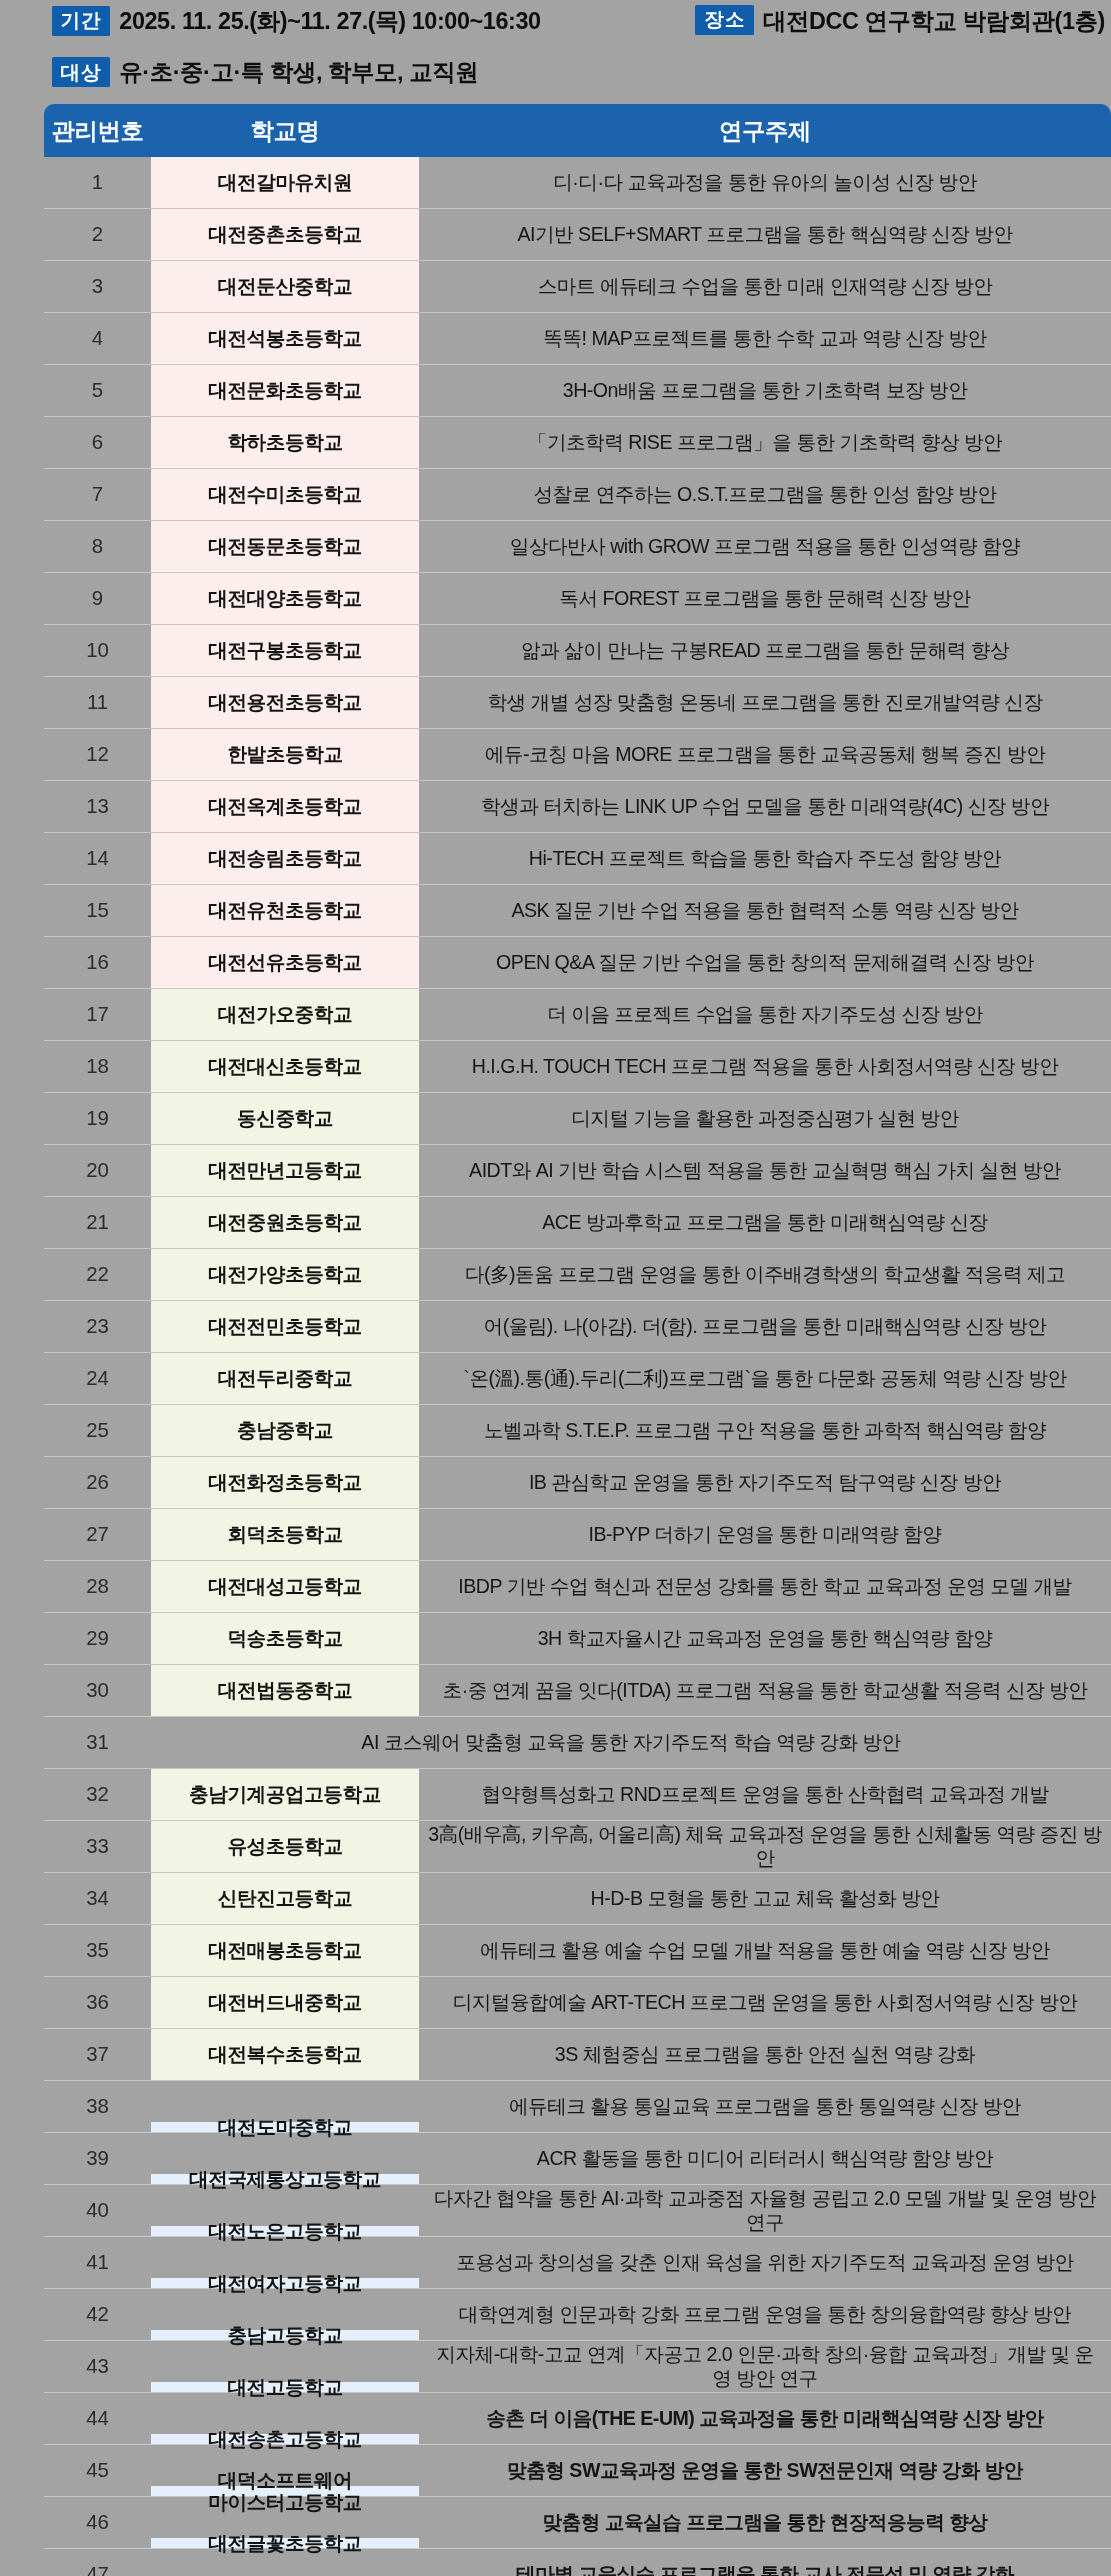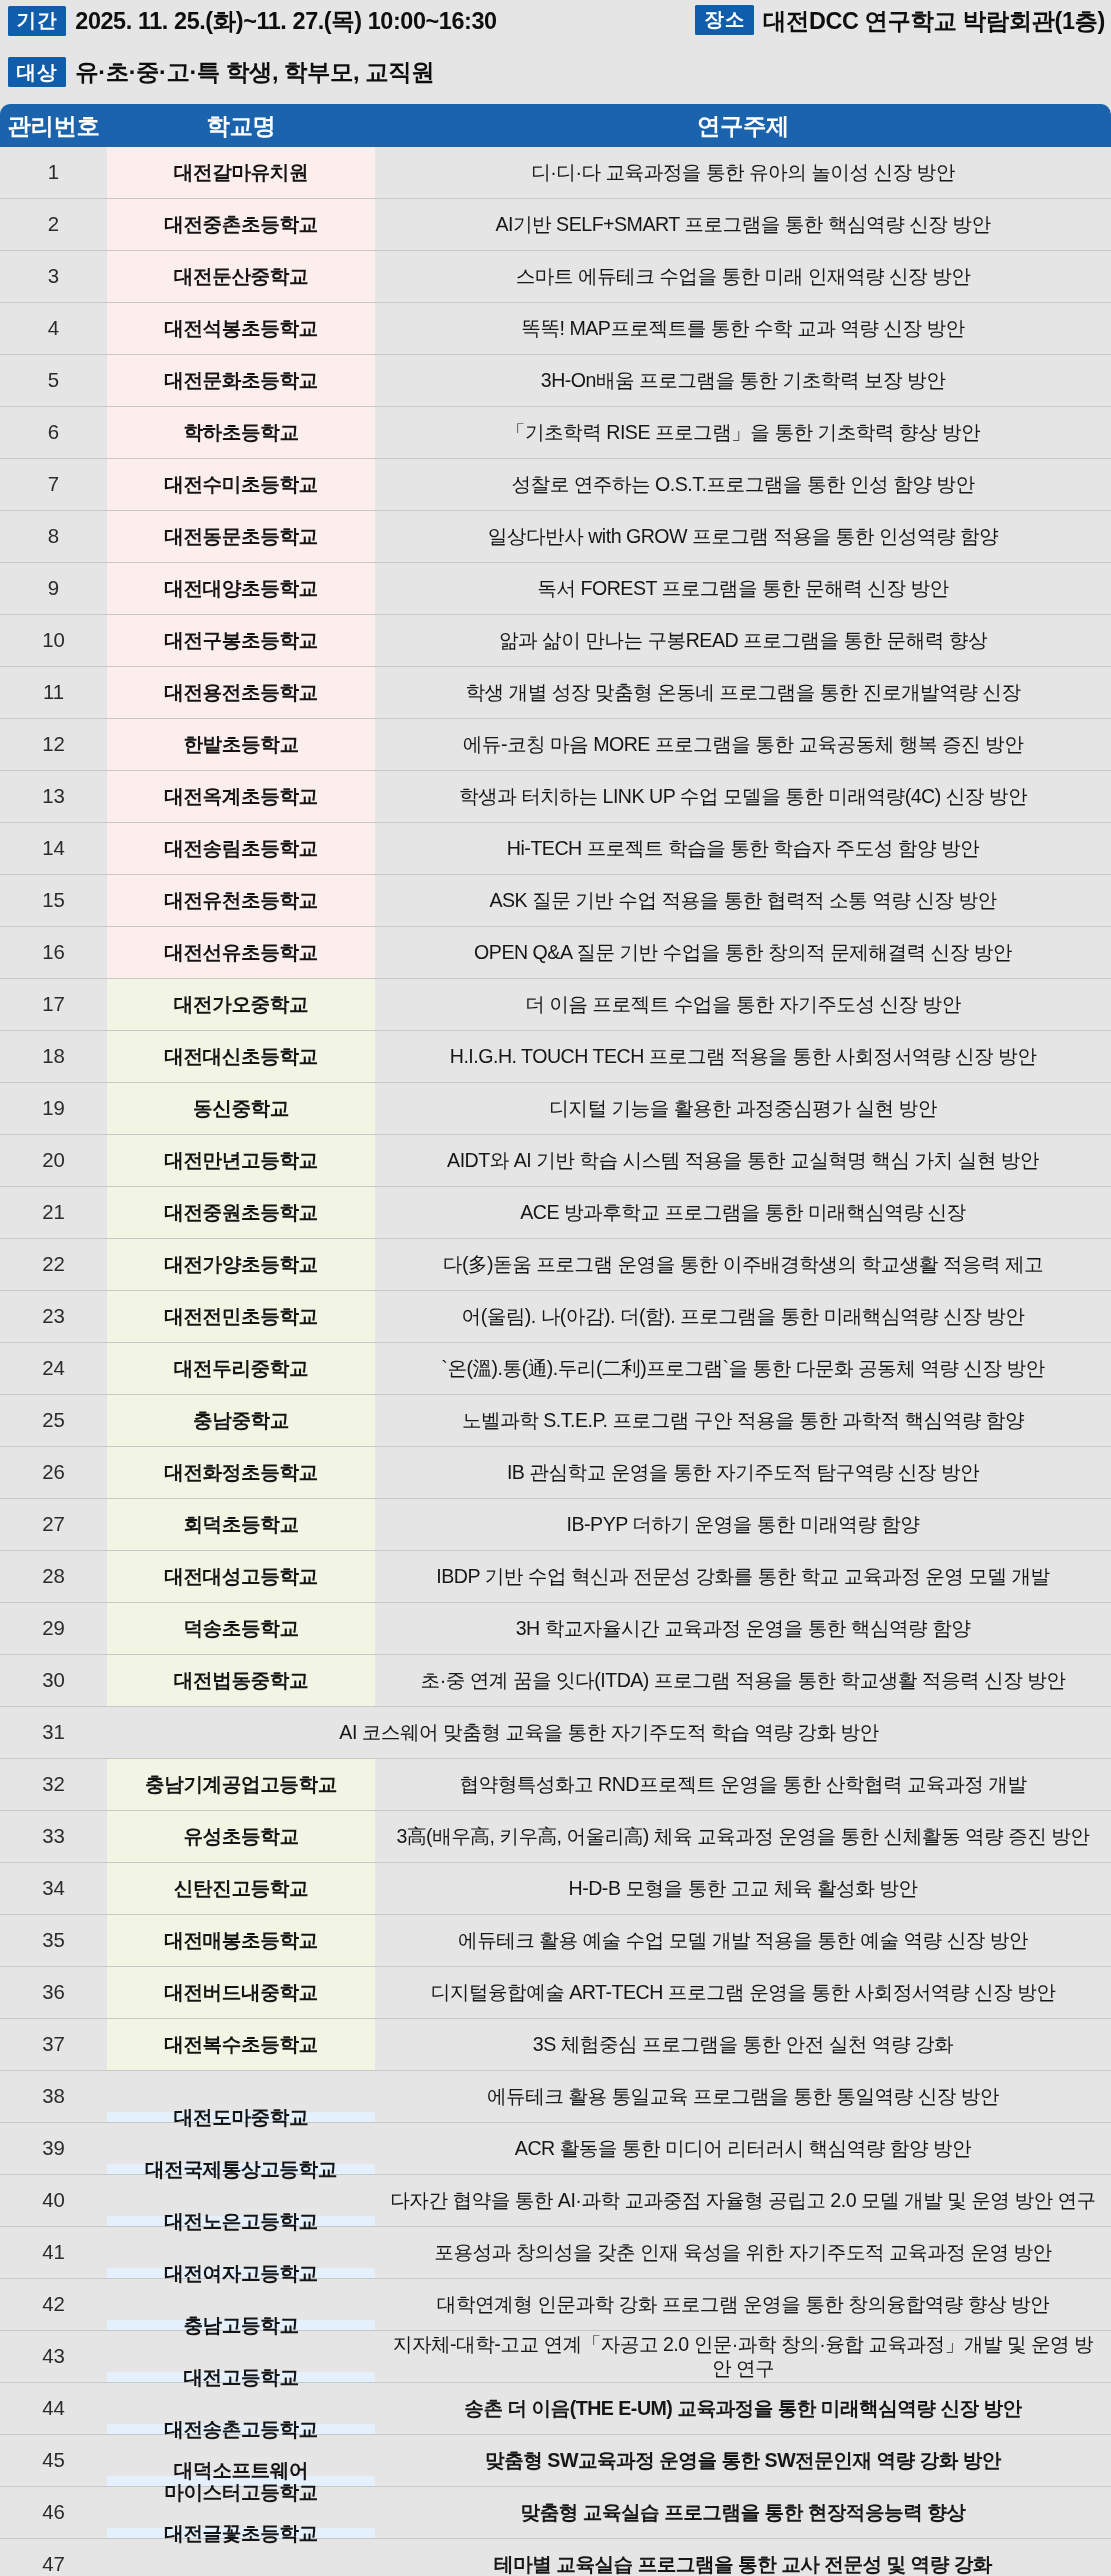--- a/index.html
+++ b/index.html
@@ -1,39 +1,39 @@
 <!DOCTYPE html>
 <html lang="ko" style="font-size:12px"><head>
 <meta charset="utf-8">
 <style>
   html,body{margin:0;padding:0;background:#ffffff;}
   .page{
-    width:1111px;height:2576px;background:#e5e5e5;overflow:hidden;
+    width:1111px;height:2576px;background:#a3a3a3;overflow:hidden;
     font-family:"Liberation Sans","DejaVu Sans",sans-serif;
-    color:#1a1a1a;position:relative;box-sizing:border-box;padding-top:4.5px;
+    color:#1a1a1a;position:relative;box-sizing:border-box;padding-top:4.5px;padding-left:44px;
   }
   
   .info{padding:0 6px 0 7.5px;}
   .info-line{display:flex;align-items:center;height:32px;}
   .info-line + .info-line{margin-top:19.6px;}
   .badge{
     display:flex;align-items:center;justify-content:center;
     min-width:53px;height:30px;padding:0 9px;box-sizing:border-box;
     background:#0f5dab;color:#ffffff;font-weight:800;font-size:19.6px;
     border-radius:1.5px;flex:0 0 auto;letter-spacing:0.8px;
   }
   .info-text{
     margin-left:9px;font-weight:800;font-size:23.4px;color:#0e0e0e;
     white-space:nowrap;letter-spacing:-0.4px;
   }
   .venue-group{margin-left:auto;display:flex;}
   
   .tbl{margin-top:16px;}
   .thead{
-    display:flex;height:43px;background:#1b63ac;color:#ffffff;
+    display:flex;height:53px;background:#1b63ac;color:#ffffff;
     border-radius:10.6px 10.6px 0 0;font-weight:800;font-size:23.4px;
     align-items:center;letter-spacing:-0.4px;
   }
   .thead .hc{display:flex;align-items:center;justify-content:center;height:100%;}
   .hc-no{width:107px;flex:0 0 auto;}
   .hc-school{width:268px;flex:0 0 auto;}
   .hc-topic{flex:1 1 auto;}
   .tbody{}
   .trow{
     display:flex;height:52px;box-sizing:border-box;

